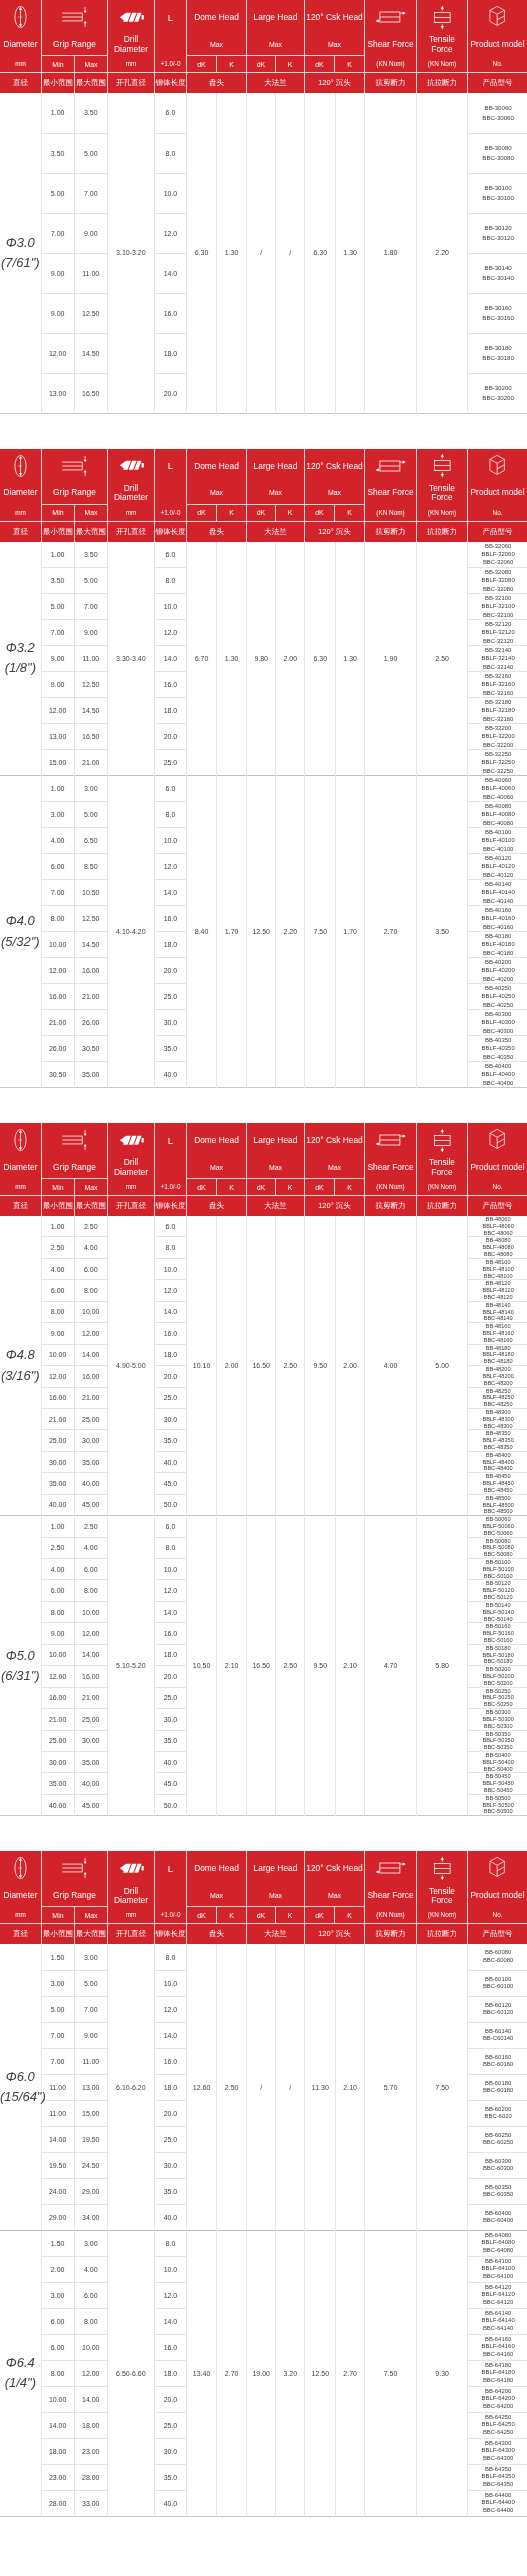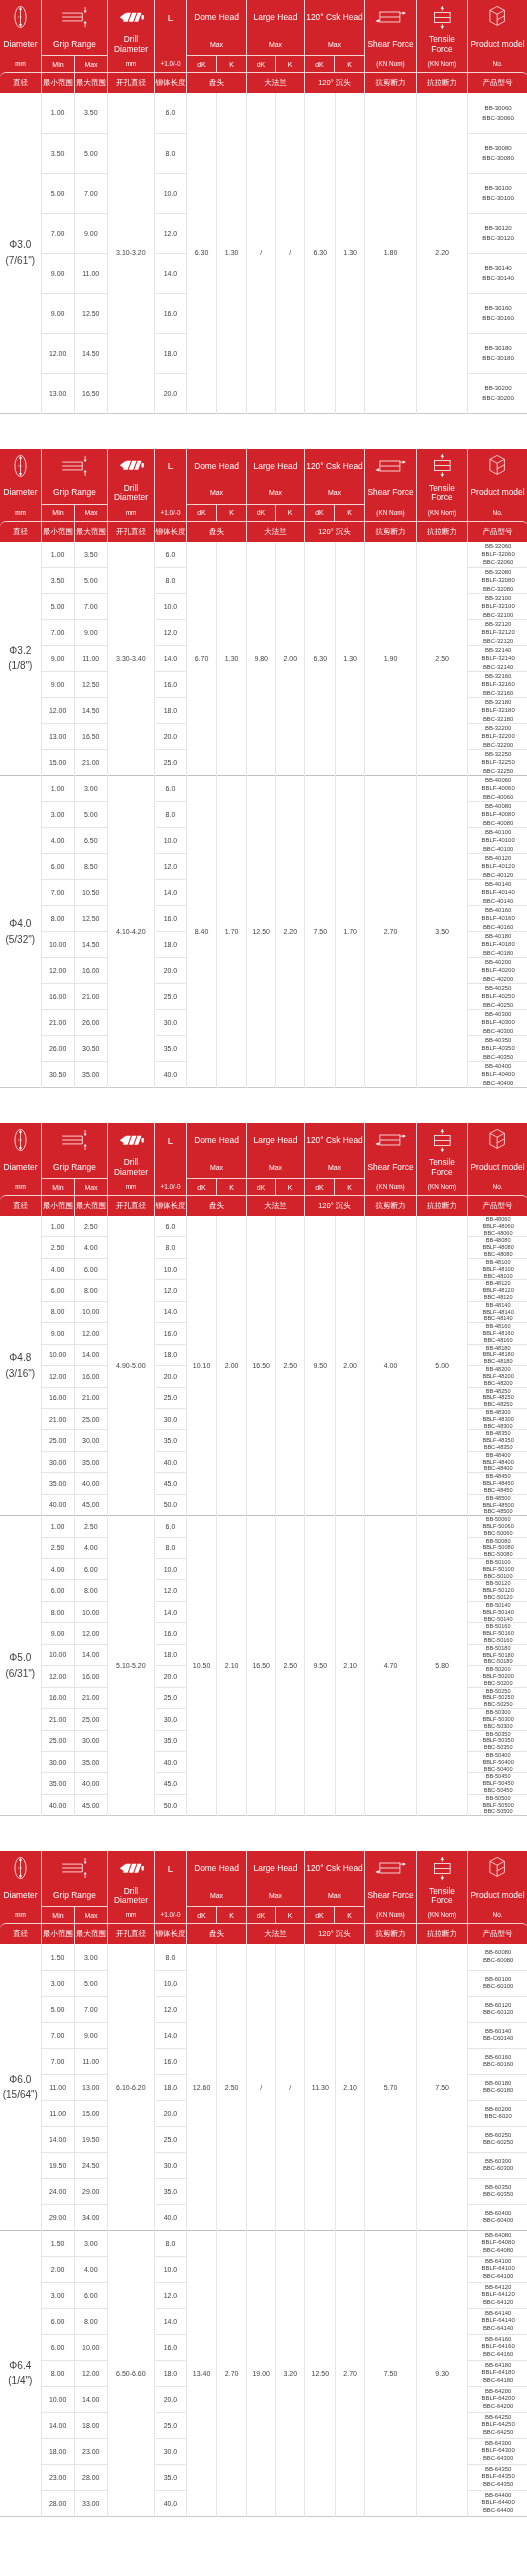--- a/index.html
+++ b/index.html
@@ -19,34 +19,34 @@
   .hic{ height:34px; display:flex; align-items:center; justify-content:center; }
   .hlb{ height:21px; display:flex; align-items:center; justify-content:center;
         font-size:8.4px; text-align:center; line-height:1.1; padding:0 1.1px;}
   .hun{ height:17px; display:flex; align-items:center; justify-content:center; font-size:6.4px; }
   .hsub{ height:17px; display:flex; border-top:0.6px solid rgba(255,255,255,.8); }
   .hsub span{ flex:1; display:flex; align-items:center; justify-content:center; font-size:7px; }
   .hsub span + span{ border-left:0.6px solid rgba(255,255,255,.8); }
   .hhead{ font-size:8.4px; text-align:center; }
   .hmax{ font-size:7px; }
   .hL{ font-size:9.5px; }
-  .hdr-zh{ display:flex; height:21px; border-top:0.6px solid rgba(255,255,255,.8);border-radius:6px; }
+  .hdr-zh{ display:flex; height:21px; border-top:0.6px solid rgba(255,255,255,.8); }
   .hz{ display:flex; align-items:center; justify-content:center; font-size:7.5px; }
   .hz + .hz{ border-left:0.6px solid rgba(255,255,255,.8); }
   .z1{width:41px}.z2{width:33px}.z3{width:33px}.z4{width:47px}.z5{width:32px}.z6{width:60px}
   .z7{width:58px}.z8{width:60px}.z9{width:52px}.z10{width:51px}.z11{width:60px}
   
   table.grid{ width:528px; border-collapse:collapse; table-layout:fixed;
               border-bottom:0.6px solid #c9c9c9; }
   table.grid td{ border:none; border-left:0.6px solid var(--line); border-top:0.6px solid var(--line);
                  text-align:center; vertical-align:middle; font-size:7px; color:var(--txt); }
   table.grid tr:first-child td{ border-top:none; }
   table.grid td.dcell{ border-left:none; }
   table.grid td.gsep{ border-top:0.6px solid var(--gsep); }
-  .dia{ font-size:10px; line-height:1.55; }
+  .dia{ font-size:13px; line-height:1.55;font-style:italic; }
   td.model{ color:#4d4d4d; }
   .t0 td{ height:40px; } .t0 td.model{ font-size:6.1px;   line-height:1.6; }
   .t1 td{ height:26px; } .t1 td.model{ font-size:5.9px; line-height:1.4; }
   .t2 td{ height:20px; } .t2 td.model{ font-size:5.6px;   line-height:1.22; }
   .t3 td{ height:26px; } .t3 td.model{ font-size:5.9px; line-height:1.3; }
 </style>
 </head>
 <body>
 
 <div id="sections">

